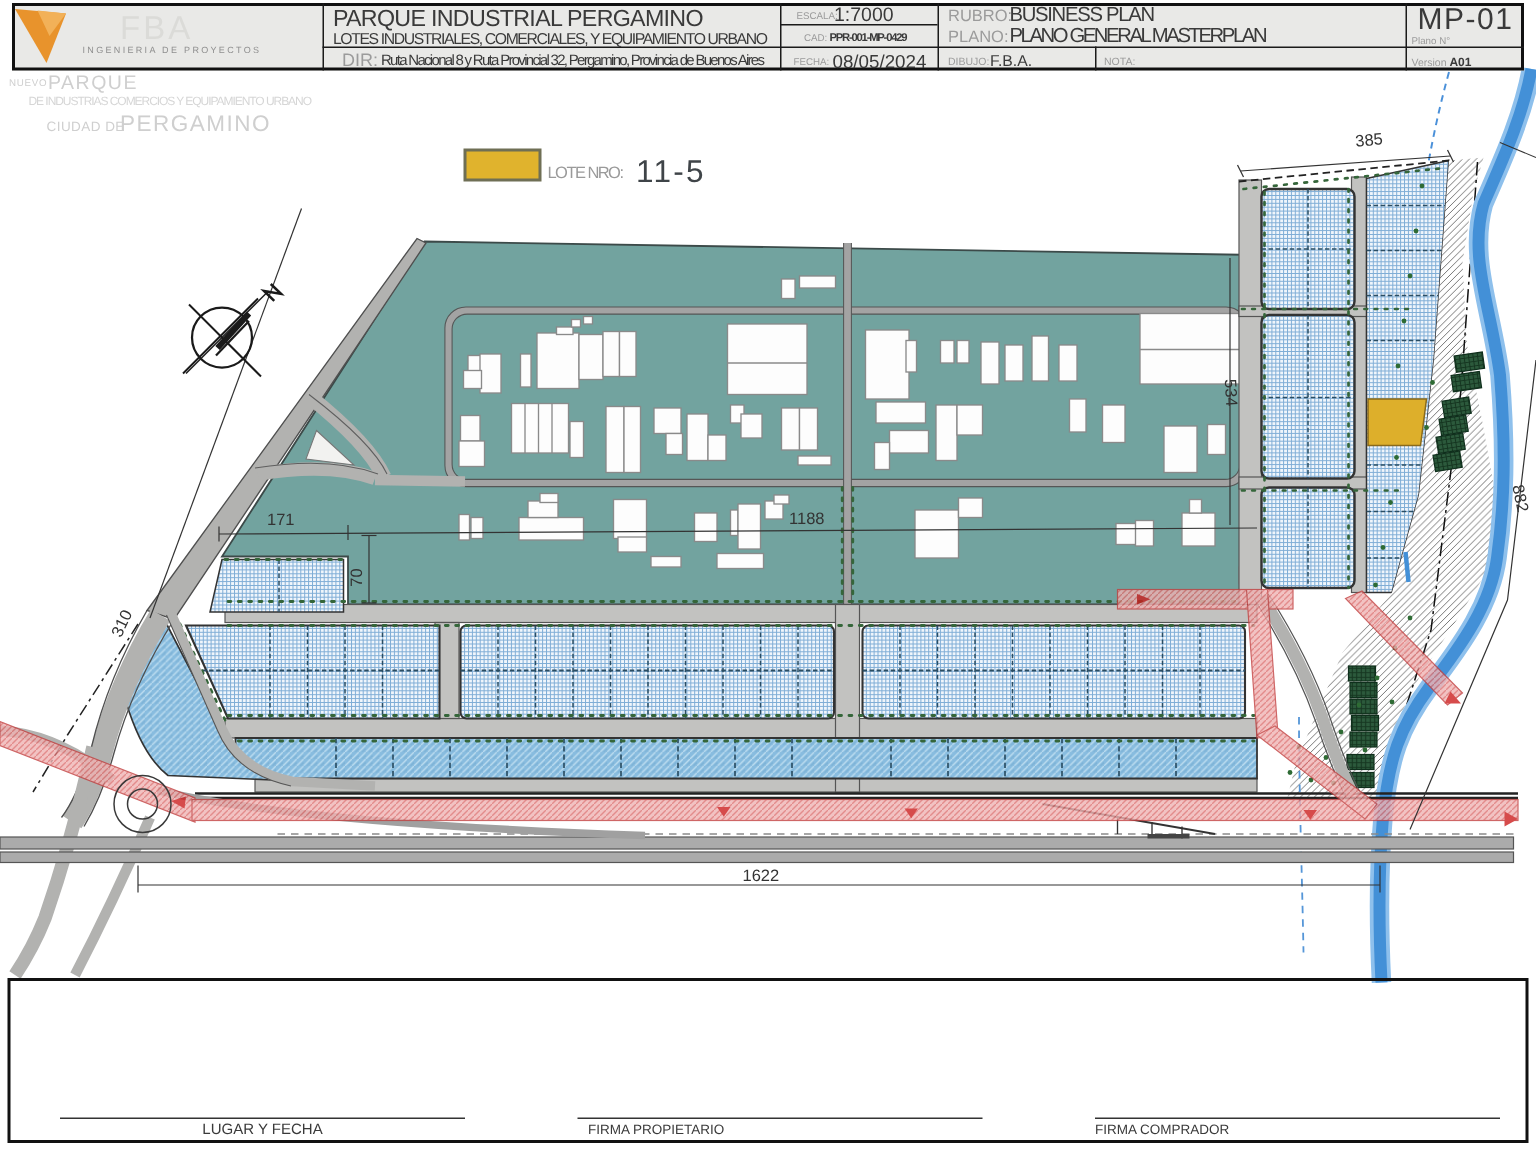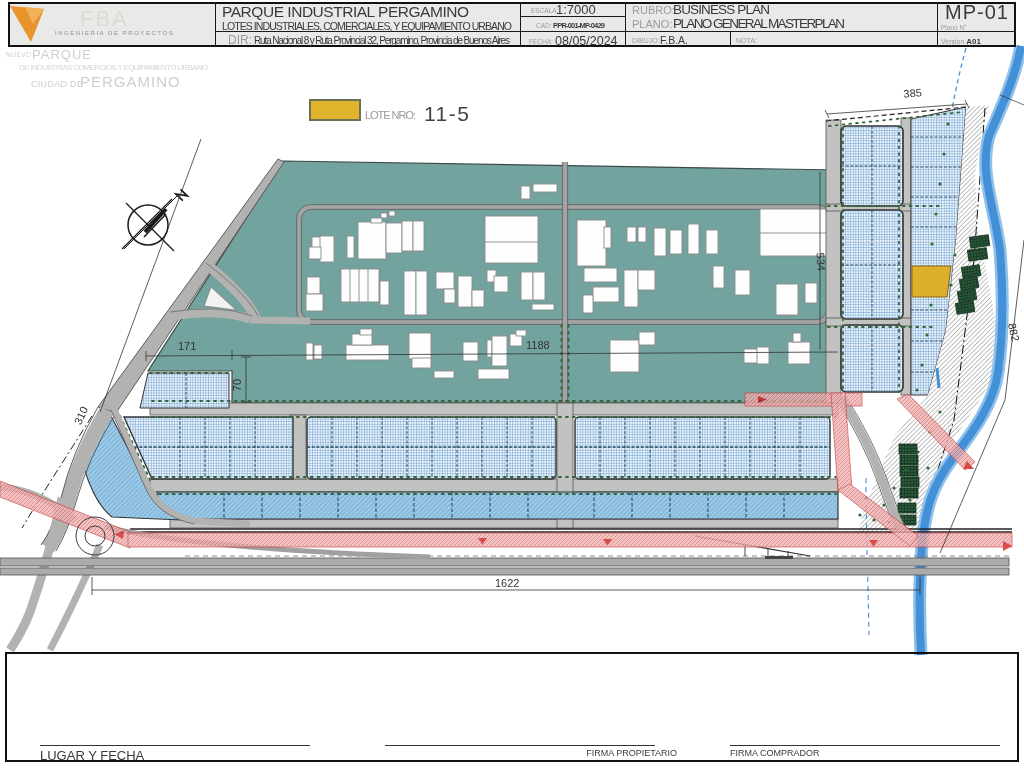--- a/index.html
+++ b/index.html
@@ -445,15 +445,15 @@
 </g>
 <rect x="310" y="100" width="50" height="20" fill="#e0b32d" stroke="#6f6f55" stroke-width="2"></rect>
 <text x="365" y="118.5" font-size="11" fill="#9a9a9a" textLength="51">LOTE NRO:</text>
 <text x="424" y="121" font-size="21" fill="#3f4448" letter-spacing="1.5">11-5</text>
 </svg>
 
 <div class="a" style="left:5px;top:652px;width:1014px;height:110px;border:2px solid #111;box-sizing:border-box"></div>
 <div class="hline" style="left:40px;top:745px;width:270px;background:#333"></div>
 <div class="hline" style="left:385px;top:745px;width:270px;background:#333"></div>
 <div class="hline" style="left:730px;top:745px;width:270px;background:#333"></div>
-<div class="a dark" style="left:40px;top:748px;width:270px;font-size:13px">LUGAR Y FECHA</div>
-<div class="a dark" style="left:407px;top:748px;width:270px;text-align:right;font-size:9px">FIRMA PROPIETARIO</div>
+<div class="a dark" style="left:40px;top:748px;width:270px;text-align:center;font-size:10px">LUGAR Y FECHA</div>
+<div class="a dark" style="left:392px;top:748px;width:270px;text-align:left;font-size:9px">FIRMA PROPIETARIO</div>
 <div class="a dark" style="left:730px;top:748px;width:270px;text-align:left;font-size:9px">FIRMA COMPRADOR</div>
 
 </body></html>

